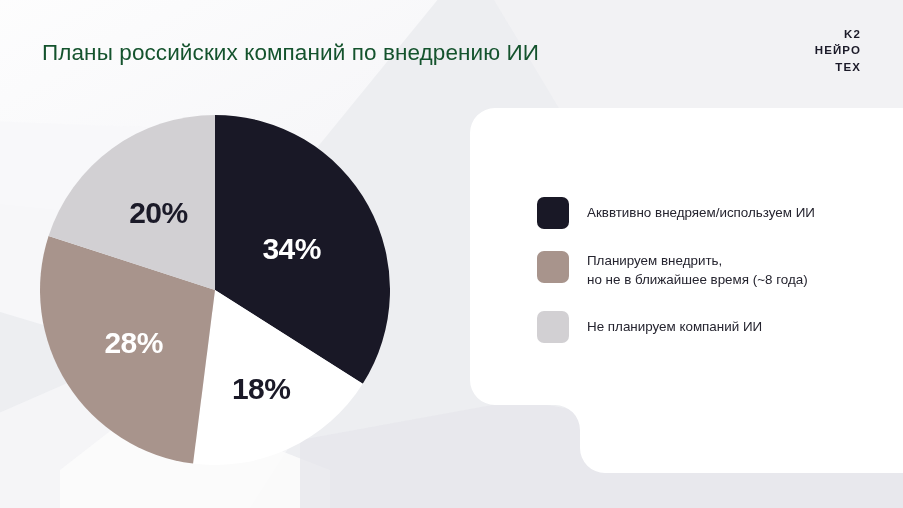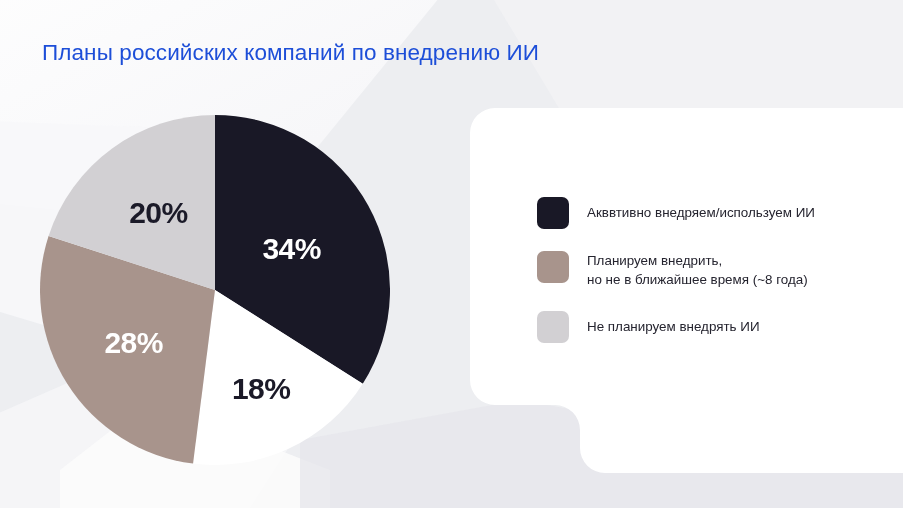--- a/index.html
+++ b/index.html
@@ -33,21 +33,21 @@
   }
 
   
   .slide-title {
     position: absolute;
     left: 42px;
     top: 40px;
     font-size: 22.5px;
     font-weight: 400;
     letter-spacing: 0.1px;
-    color: #1d4ed8;
+    color: #14532d;
     white-space: nowrap;
   }
 
   .logo {
     position: absolute;
     right: 42px;
     top: 26px;
     text-align: right;
     line-height: 1.42;
     color: #1b1a28;
@@ -145,20 +145,25 @@
     <path d="M -40 430 L 120 360 L 300 430 L 250 508 L -40 508 Z" fill="#f6f6f8" opacity="0.85"></path>
     <path d="M 60 470 L 150 400 L 330 470 L 330 508 L 60 508 Z" fill="#fbfbfc" opacity="0.85"></path>
 
     <path d="M 300 440 L 520 400 L 903 470 L 903 508 L 300 508 Z" fill="#e6e6eb" opacity="0.75"></path>
 
     <path d="M 470 -40 L 903 -40 L 903 110 L 560 110 Z" fill="#f2f2f5" opacity="0.8"></path>
   </svg>
 
   <div class="slide-title">Планы российских компаний по внедрению ИИ</div>
 
+  <div class="logo">
+    <div>K2</div>
+    <div>НЕЙРО</div>
+    <div>ТЕХ</div>
+  </div>
 
   <svg class="legend-panel-svg" viewBox="0 0 433 370" xmlns="http://www.w3.org/2000/svg">
     <path d="M 433 0
              L 25 0
              A 25 25 0 0 0 0 25
              L 0 272
              A 25 25 0 0 0 25 297
              L 85 297
              A 25 25 0 0 1 110 322
              L 110 340
@@ -193,18 +198,18 @@
 
 
     <div class="legend-row tall">
       <span class="legend-swatch" id="sw2" style="background: rgb(168, 148, 140);"></span>
       <span class="legend-label">Планируем внедрить,
 но не в ближайшее время (~8 года)</span>
     </div>
 
     <div class="legend-row">
       <span class="legend-swatch" id="sw3" style="background: rgb(210, 208, 211);"></span>
-      <span class="legend-label">Не планируем внедрять ИИ</span>
+      <span class="legend-label">Не планируем компаний ИИ</span>
     </div>
 
   </div>
 
 </div>
 
 </body></html>

